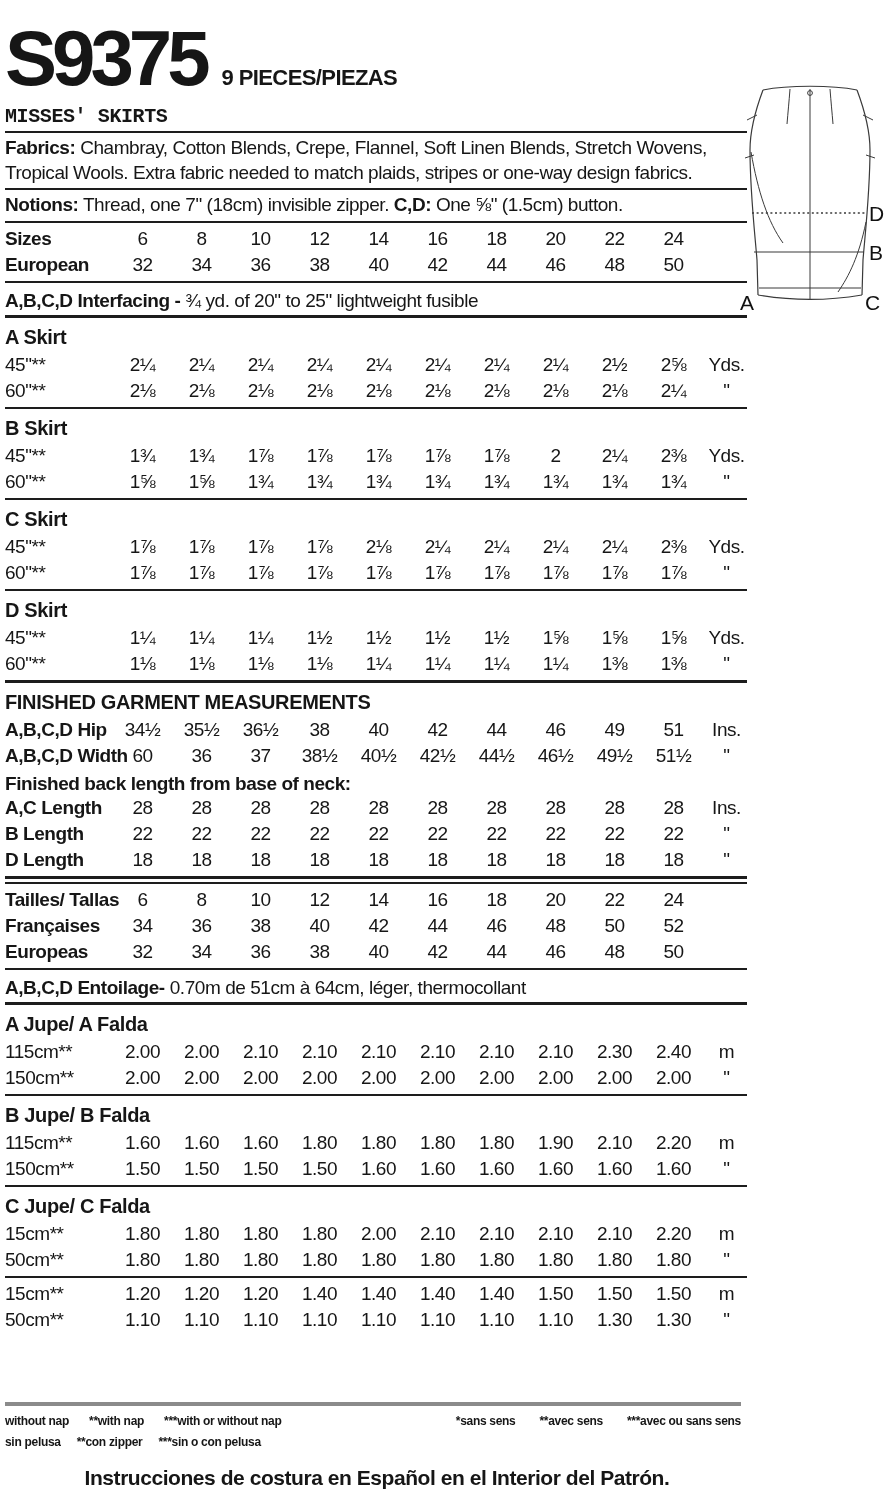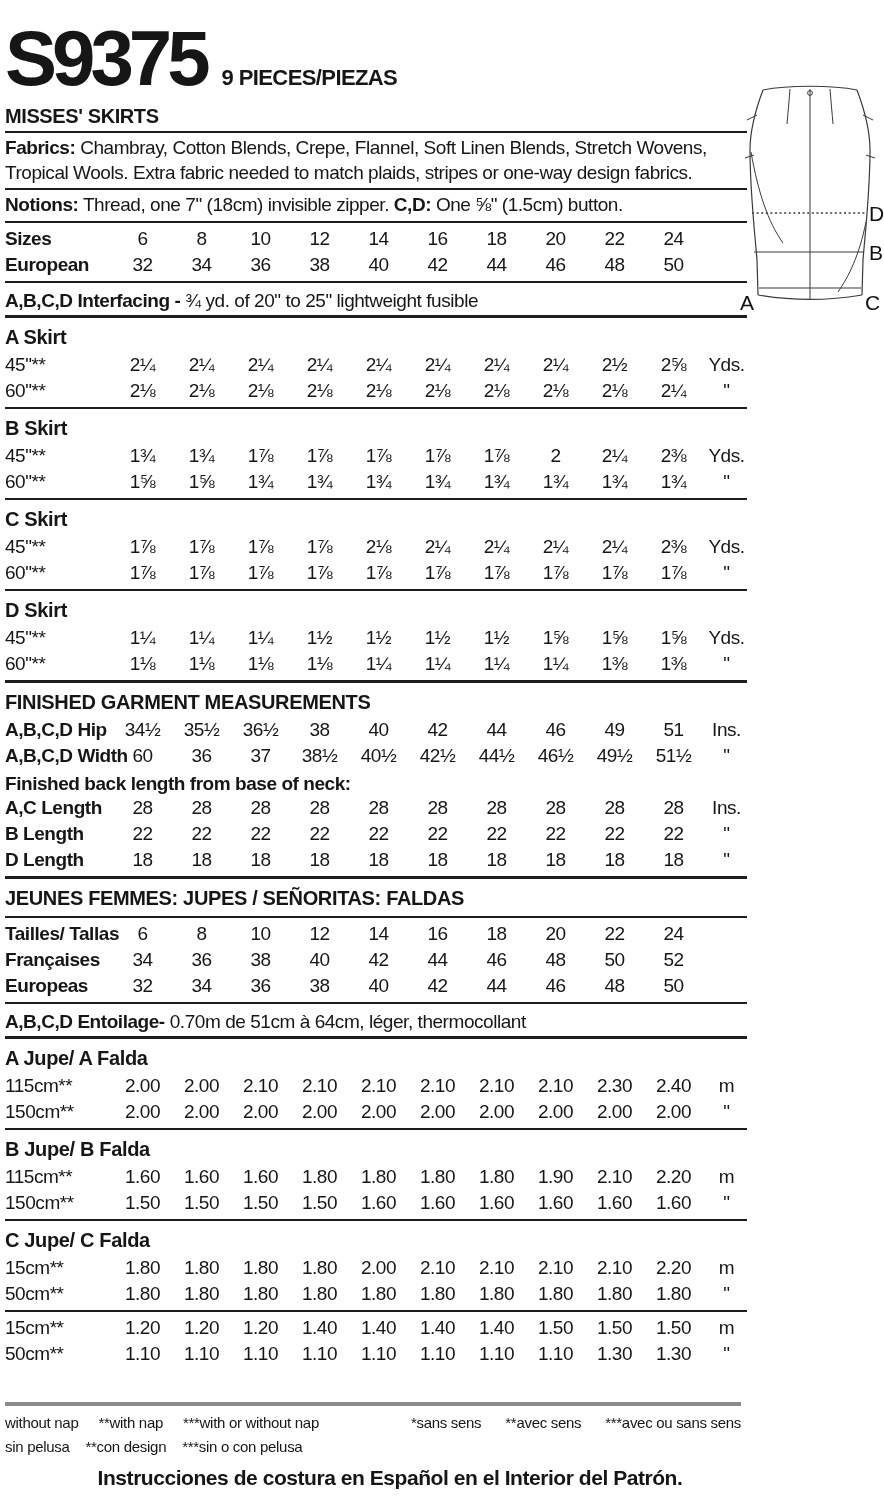--- a/index.html
+++ b/index.html
@@ -6,42 +6,42 @@
   body{
     width:884px;height:1500px;position:relative;overflow:hidden;
     background:#ffffff;color:#161616;
     font-family:"Liberation Sans", sans-serif;
     -webkit-font-smoothing:antialiased;
   }
   .content{position:absolute;left:5px;top:19px;width:742px;}
   .brand{display:flex;align-items:baseline;gap:16px;}
   .pattern-no{font-size:78px;font-weight:700;letter-spacing:-5px;line-height:1.0;}
   .pieces{font-size:22px;font-weight:700;letter-spacing:-0.6px;}
-  .doc-title{font-size:20px;font-weight:700;letter-spacing:-0.4px;margin-top:8px;}
+  .doc-title{font-size:20px;font-weight:700;letter-spacing:-0.4px;margin-top:8px;font-family:Liberation Mono, monospace;}
   .rule{background:#1d1d1d;height:2px;margin:3px 0;}
   .rule.heavy{height:3px;}
   .para{font-size:19px;line-height:1.3;letter-spacing:-0.45px;margin:3px 0;}
   .para b{letter-spacing:-0.45px;}
   
   .trow{display:grid;grid-template-columns:108px repeat(10,59px) 47px;
         height:26px;align-items:center;font-size:19px;letter-spacing:-0.45px;}
   .trow .lab{text-align:left;white-space:nowrap;}
   .trow.boldlab .lab{font-weight:700;}
   .cell{text-align:center;}
   .unit{text-align:center;}
   .thead{font-size:20px;font-weight:700;letter-spacing:-0.35px;height:28px;display:flex;align-items:flex-end;padding-bottom:3px;}
   .tline{font-size:19px;letter-spacing:-0.45px;height:26px;display:flex;align-items:flex-end;white-space:nowrap;}
   .tline b{margin-right:5px;}
   
-  .footnotes{position:absolute;left:5px;top:1402px;width:736px;font-size:15px;letter-spacing:-0.3px;}
+  .footnotes{position:absolute;left:5px;top:1402px;width:736px;font-size:12px;letter-spacing:-0.3px;font-weight:bold;}
   .grayrule{height:4px;background:#8b8b8b;margin-bottom:8px;}
   .fnline{display:flex;gap:20px;align-items:baseline;}
   .fr-group{margin-left:auto;display:flex;gap:24px;}
   .fnline2{display:flex;gap:16px;margin-top:7px;align-items:flex-end;}
-  .bottom-note{position:absolute;left:15px;top:1466px;width:750px;text-align:center;
+  .bottom-note{position:absolute;left:2px;top:1466px;width:750px;text-align:center;
                font-weight:700;font-size:21px;letter-spacing:-0.45px;}
   
   .illustration{position:absolute;left:738px;top:80px;width:146px;height:242px;}
   .illustration text{font-size:21px;fill:#111;font-family:"Liberation Sans",sans-serif;}
 </style>
 </head>
 <body>
 
 <div class="content">
 
@@ -282,21 +282,20 @@
         <div class="cell">18</div>
         <div class="cell">18</div>
         <div class="cell">18</div>
         <div class="cell">18</div>
         <div class="cell">18</div>
         <div class="cell">18</div>
         <div class="cell">18</div>
         <div class="unit">"</div>
       </div>
       <div class="rule heavy"></div>
-      <div class="thead">JEUNES FEMMES: JUPES / SEÑORITAS: FALDAS</div>
       <div class="rule"></div>
       <div class="trow boldlab">
         <div class="lab">Tailles/ Tallas</div>
         <div class="cell">6</div>
         <div class="cell">8</div>
         <div class="cell">10</div>
         <div class="cell">12</div>
         <div class="cell">14</div>
         <div class="cell">16</div>
         <div class="cell">18</div>
@@ -467,21 +466,21 @@
     <span>**with nap</span>
     <span>***with or without nap</span>
     <span class="fr-group">
       <span>*sans sens</span>
       <span>**avec sens</span>
       <span>***avec ou sans sens</span>
     </span>
   </div>
   <div class="fnline2">
     <span>sin pelusa</span>
-    <span>**con design</span>
+    <span>**con zipper</span>
     <span>***sin o con pelusa</span>
   </div>
 </div>
 
 <div class="bottom-note">Instrucciones de costura en Español en el Interior del Patrón.</div>
 
 <svg class="illustration" viewBox="0 0 146 242" xmlns="http://www.w3.org/2000/svg">
   <g fill="none" stroke="#3a3a3a" stroke-width="1.2">
     <path d="M25,10 C50,5 94,5 119,10"></path>
     <path d="M25,10 C16,34 12,52 12,70 C12,112 17,155 19,180 L20,215"></path>

